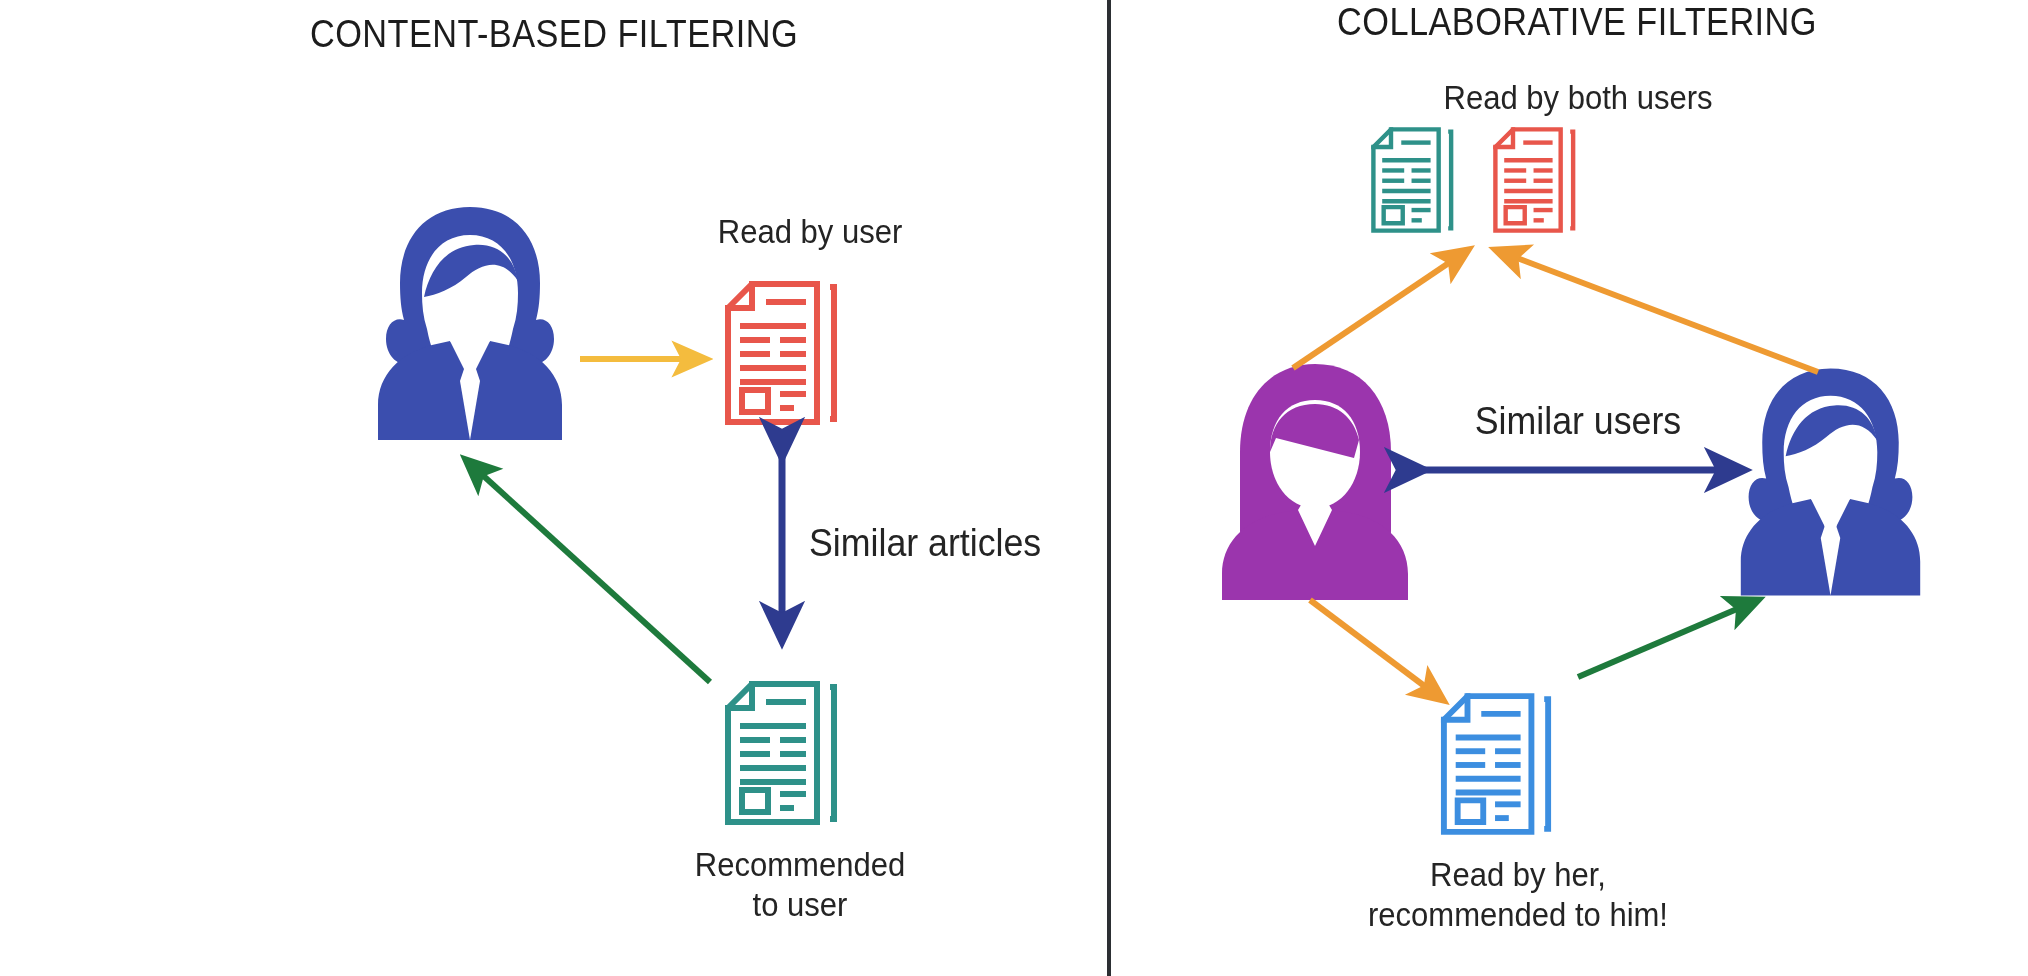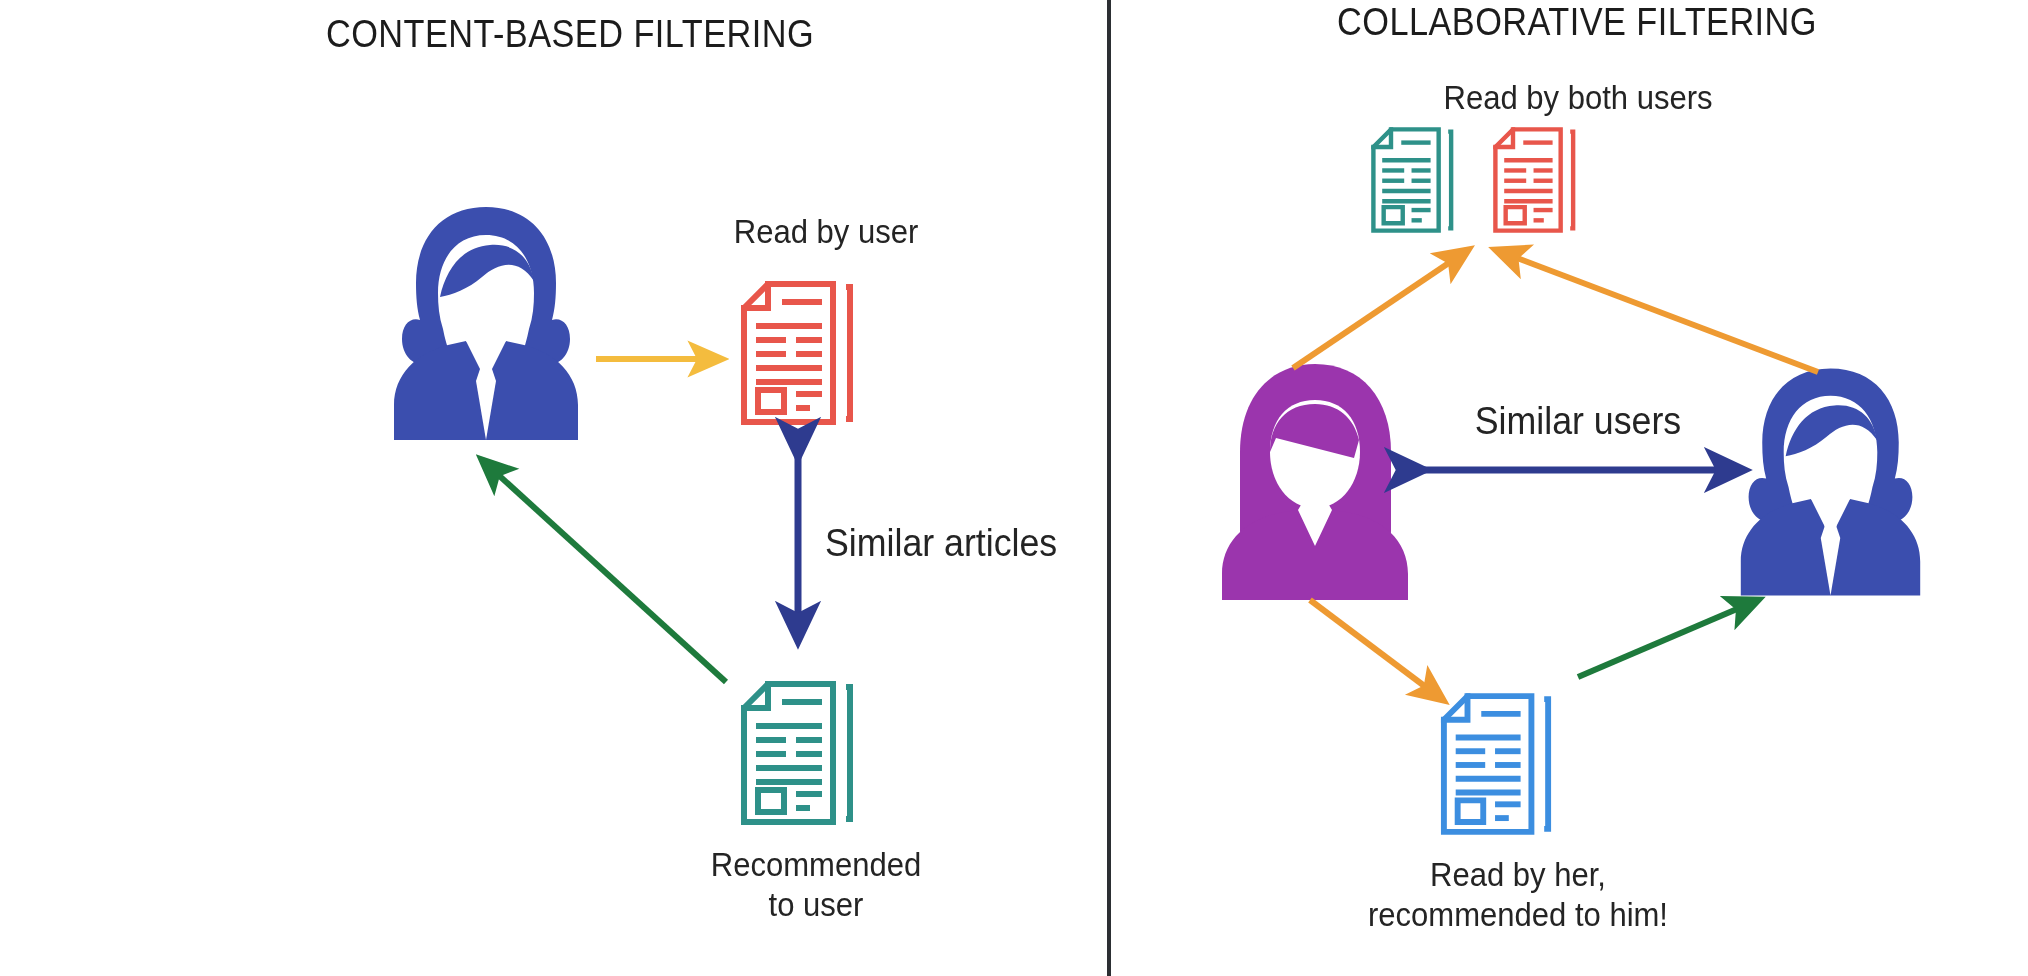--- a/index.html
+++ b/index.html
@@ -15,21 +15,21 @@
     width: 2028px;
     height: 976px;
     background: #ffffff;
     overflow: hidden;
   }
   .panel {
     position: absolute;
     top: 0;
     height: 976px;
   }
-  #panel-left  { left: 16px;    width: 1108px; }
+  #panel-left  { left: 0;    width: 1108px; }
   #panel-right { left: 1118px; width: 918px; }
 
   .divider {
     position: absolute;
     left: 1107px;
     top: 0;
     width: 4px;
     height: 976px;
     background: #2c2f33;
   }

